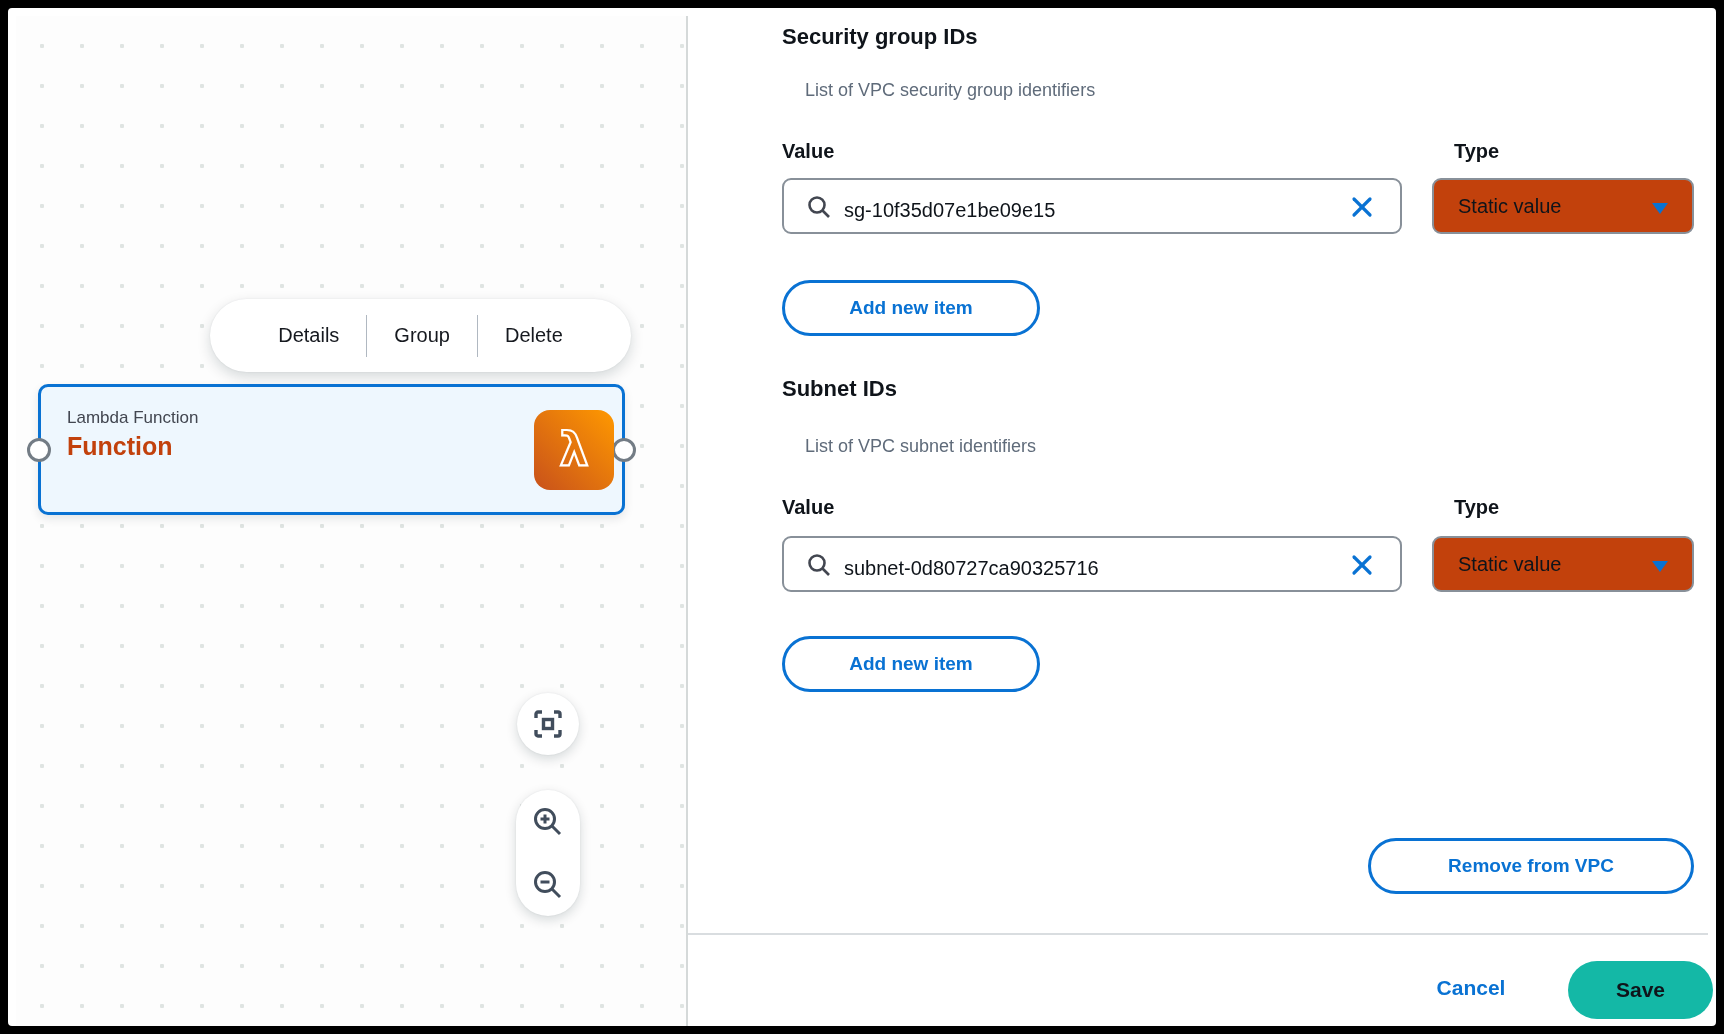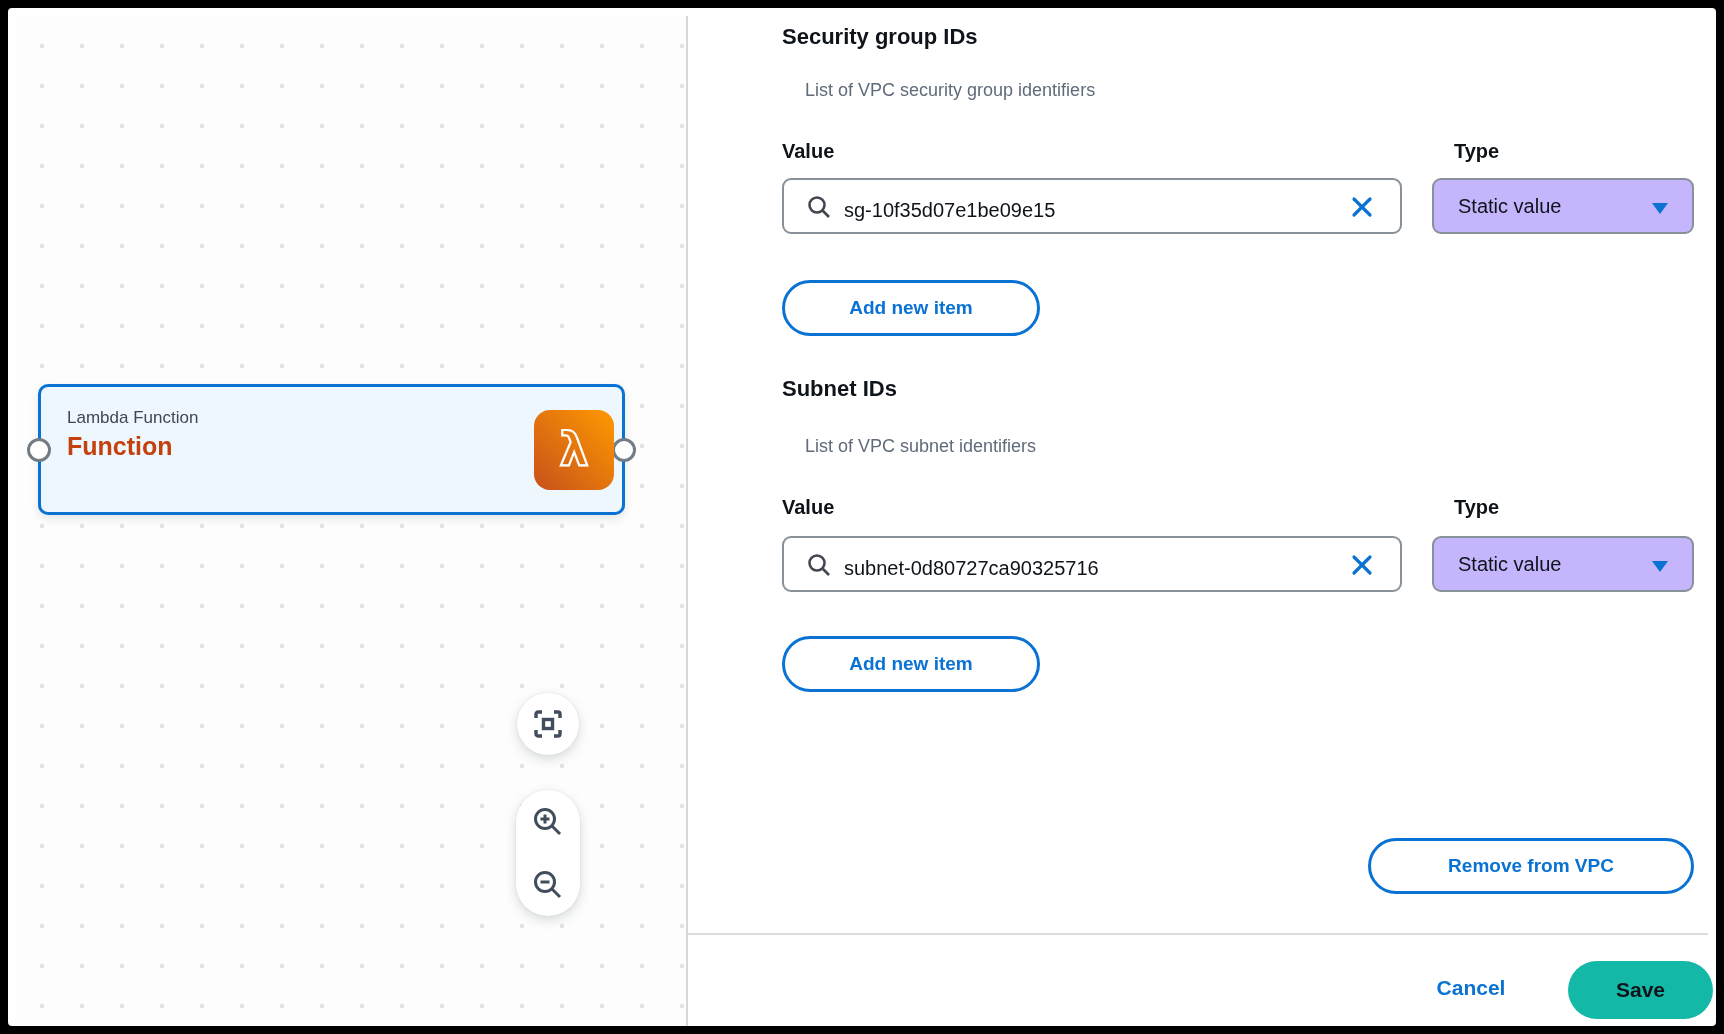--- a/index.html
+++ b/index.html
@@ -54,21 +54,21 @@
   .fld-label { position:absolute; font-size:20px; font-weight:700; color:#0f141a; }
 
   .text-input { position:absolute; left:94px; width:620px; height:56px;
                 border:2px solid #889099; border-radius:9px; background:#fff; }
   .text-input input { position:absolute; left:60px; top:0; width:490px; height:60px; border:0; outline:0;
                       font-size:20px; color:#0f141a; font-family:inherit; background:transparent; }
   .in-search { position:absolute; left:22px; top:14px; }
   .in-clear  { position:absolute; right:26px; top:15px; cursor:pointer; }
 
   .select { position:absolute; left:744px; width:262px; height:56px;
-            border:2px solid #889099; border-radius:9px; background:#c4b5fd;
+            border:2px solid #889099; border-radius:9px; background:#c2410c;
             display:flex; align-items:center; cursor:pointer; }
   .select .sel-text { margin-left:24px; font-size:20px; color:#0f141a; }
   .select .caret { position:absolute; right:22px; top:20px; }
 
   .btn-outline { position:absolute; height:56px; border:3px solid #0972d3; border-radius:28px;
                  background:#fff; color:#0972d3; font-size:19px; font-weight:700;
                  display:flex; align-items:center; justify-content:center; cursor:pointer;text-align:right; }
   .add-btn { left:94px; width:258px; }
 
   .footer-divider { position:absolute; left:0; right:0; top:917px; height:2px; background:#d9dde0; }
@@ -80,20 +80,27 @@
               font-family:Liberation Sans, sans-serif; }
 </style>
 </head>
 <body>
 
 <div class="frame">
   <div class="app">
 
     <div class="canvas">
 
+      <div class="node-toolbar">
+        <span class="tb-item">Details</span>
+        <span class="tb-sep"></span>
+        <span class="tb-item">Group</span>
+        <span class="tb-sep"></span>
+        <span class="tb-item">Delete</span>
+      </div>
 
       <div class="node-card">
         <span class="handle left"></span>
         <span class="handle right"></span>
         <div class="node-type">Lambda Function</div>
         <div class="node-name">Function</div>
         <div class="lambda-badge">
           <svg width="64" height="64" viewBox="0 0 64 64" aria-hidden="true">
             <text x="32" y="47" text-anchor="middle" font-family="DejaVu Sans, sans-serif" font-size="46" font-weight="bold" fill="none" stroke="#ffffff" stroke-width="2.2">λ</text>
           </svg>

